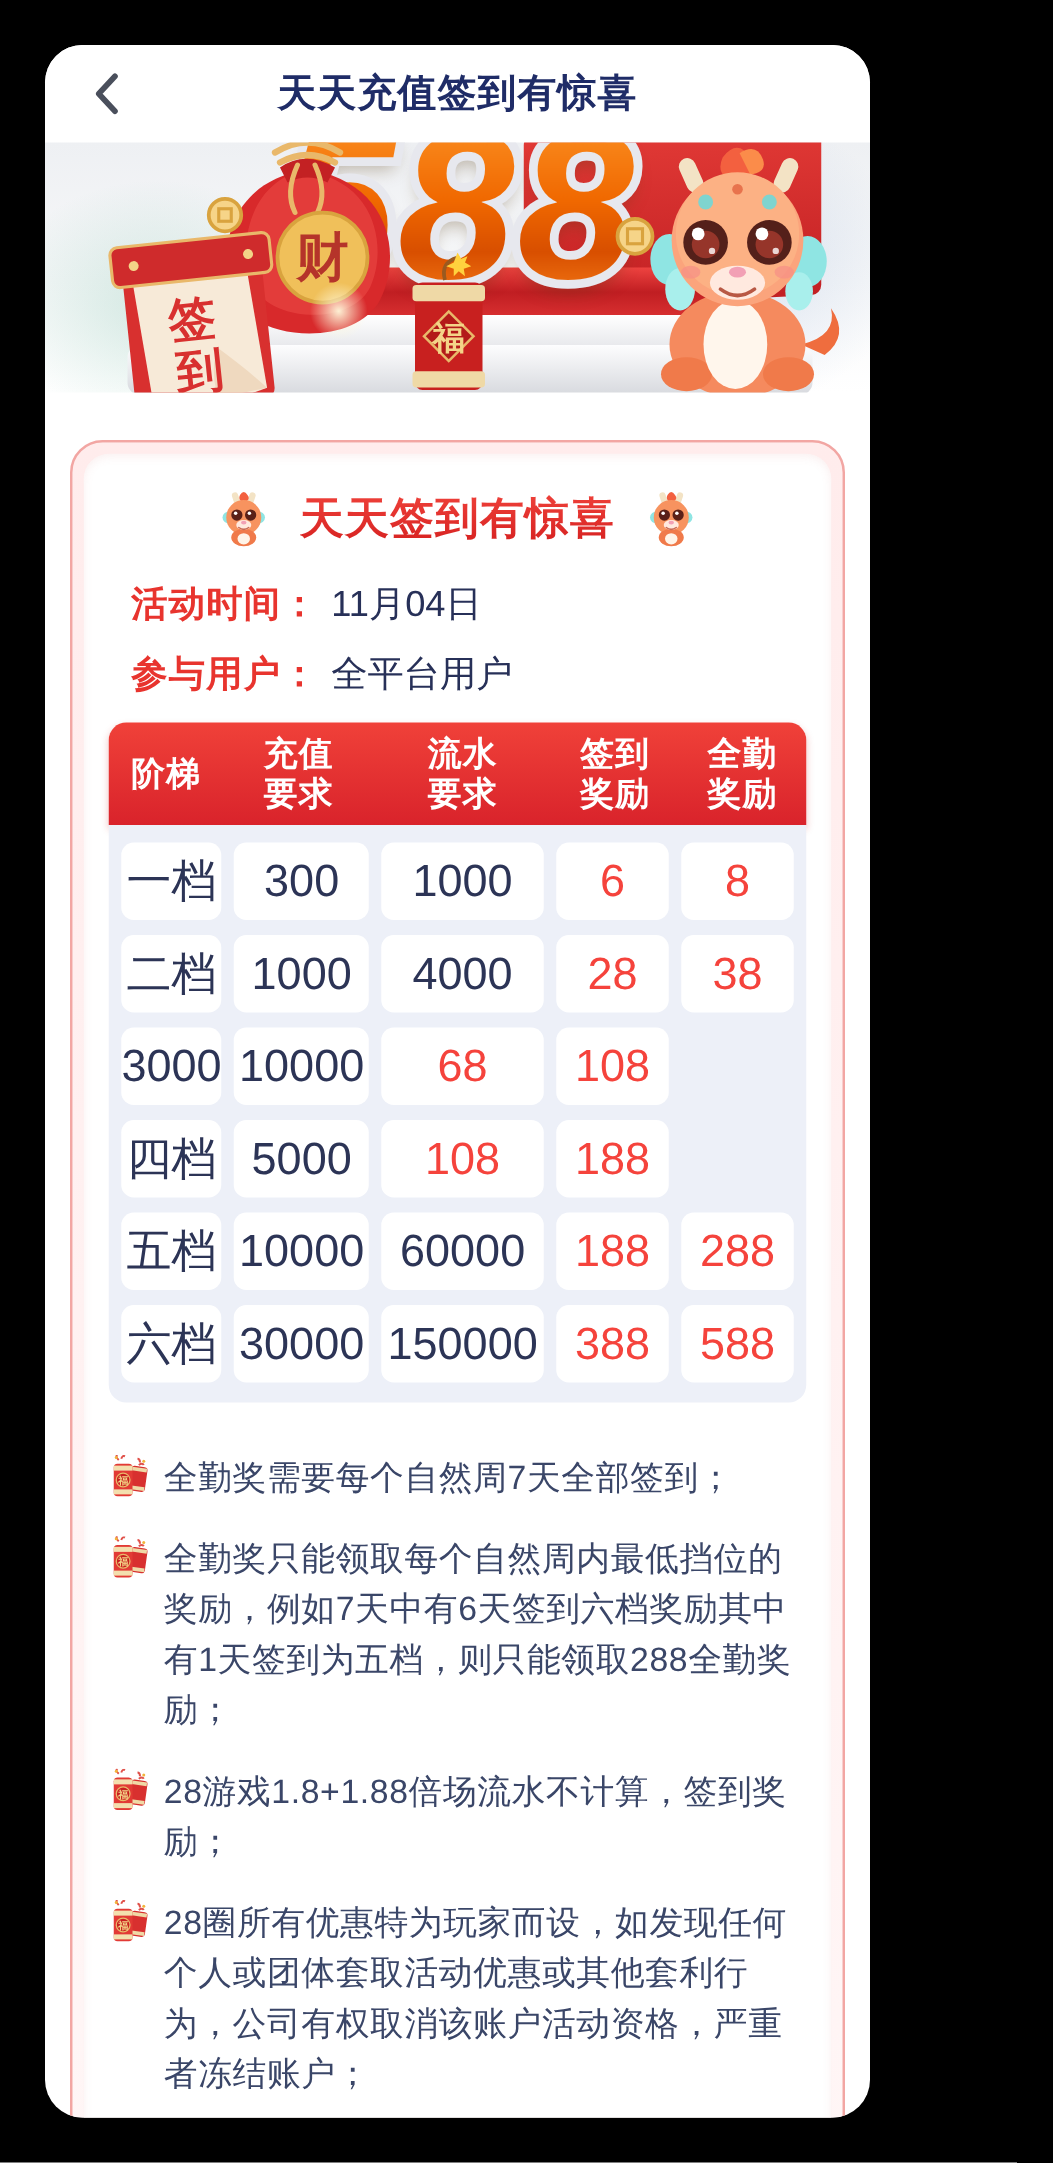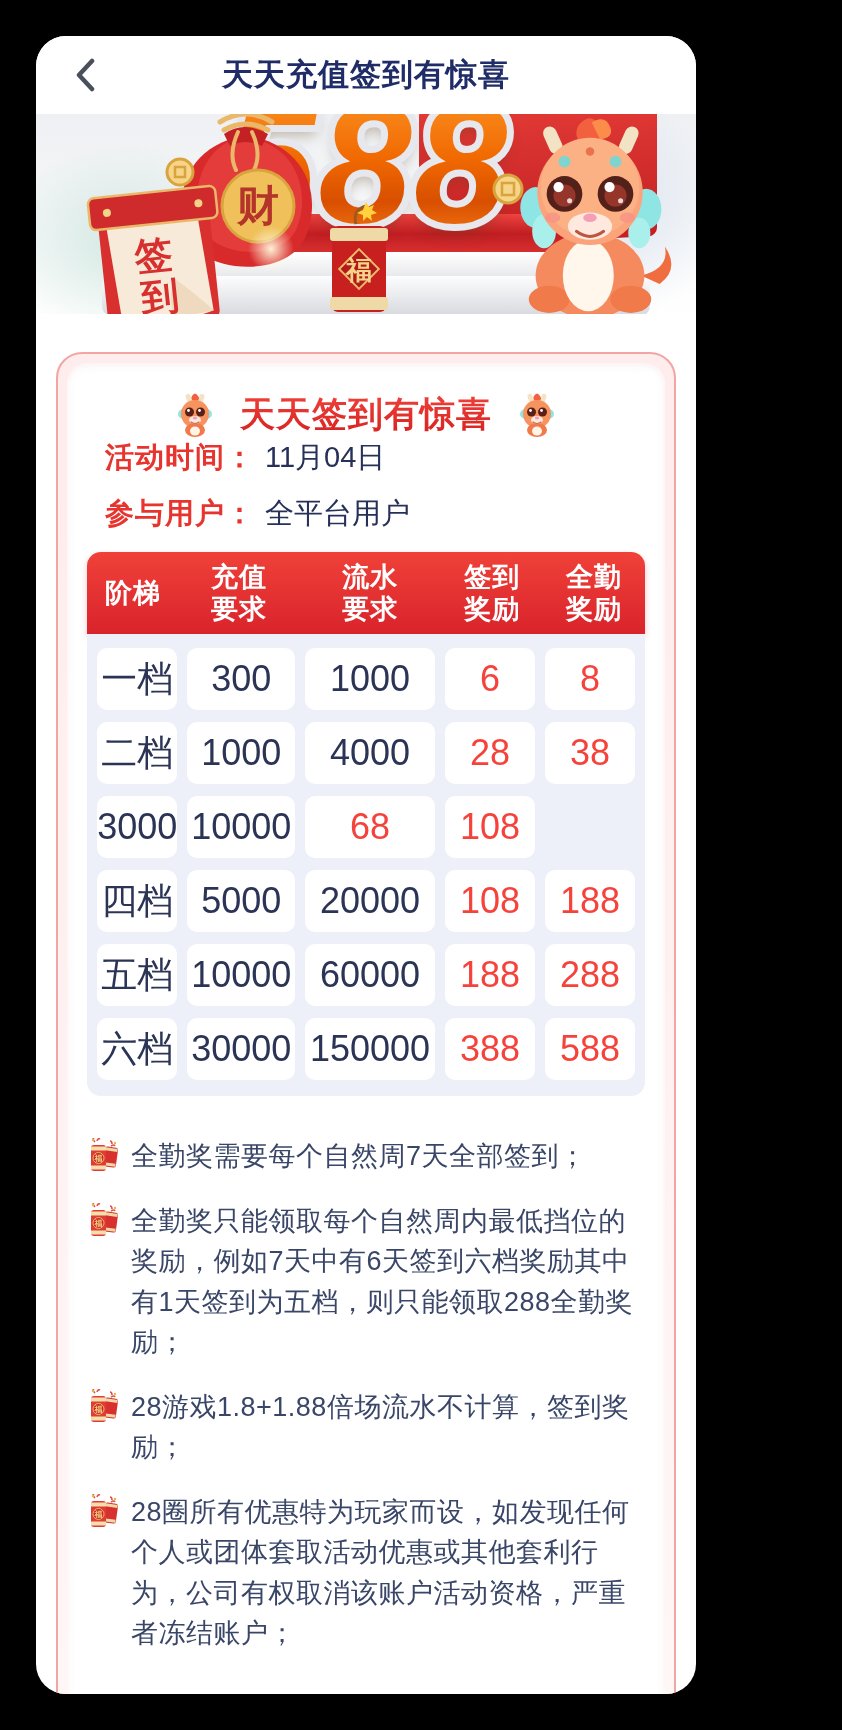--- a/index.html
+++ b/index.html
@@ -66,21 +66,21 @@
     margin:38px 20px 0 20px;
     border:2px solid #f2a6a3;border-radius:26px;
     background:linear-gradient(180deg,#ffecec,#fff6f6);
     padding:9px;box-sizing:border-box;
   }
   .card-inner{
     background:#fff;border-radius:20px;
     box-shadow:0 2px 8px rgba(210,120,120,.12) inset;
     padding:28px 20px 40px 20px;box-sizing:border-box;
   }
-  .card-title-row{display:flex;align-items:center;justify-content:center;gap:24px;}
+  .card-title-row{display:flex;align-items:center;justify-content:center;gap:24px;margin-bottom:26px;}
   .card-title{
     font-size:35px;font-weight:900;letter-spacing:1px;
     background:linear-gradient(180deg,#f0433c,#d5201f);
     -webkit-background-clip:text;background-clip:text;color:transparent;
   }
   .mini-drg{width:42px;height:46px;flex:0 0 auto;}
   .info-line{display:flex;align-items:baseline;margin:0 0 16px 18px;font-size:29px;}
   .info-label{color:#e8342e;font-weight:bold;letter-spacing:1px;}
   .info-value{color:#273058;margin-left:10px;}
   
@@ -311,21 +311,20 @@
             </div>
             <div class="tr">
               <div class="td">3000</div>
               <div class="td">10000</div>
               <div class="td reward">68</div>
               <div class="td reward">108</div>
             </div>
             <div class="tr">
               <div class="td">四档</div>
               <div class="td">5000</div>
-              <div class="td">20000</div>
               <div class="td reward">108</div>
               <div class="td reward">188</div>
             </div>
             <div class="tr">
               <div class="td">五档</div>
               <div class="td">10000</div>
               <div class="td">60000</div>
               <div class="td reward">188</div>
               <div class="td reward">288</div>
             </div>

